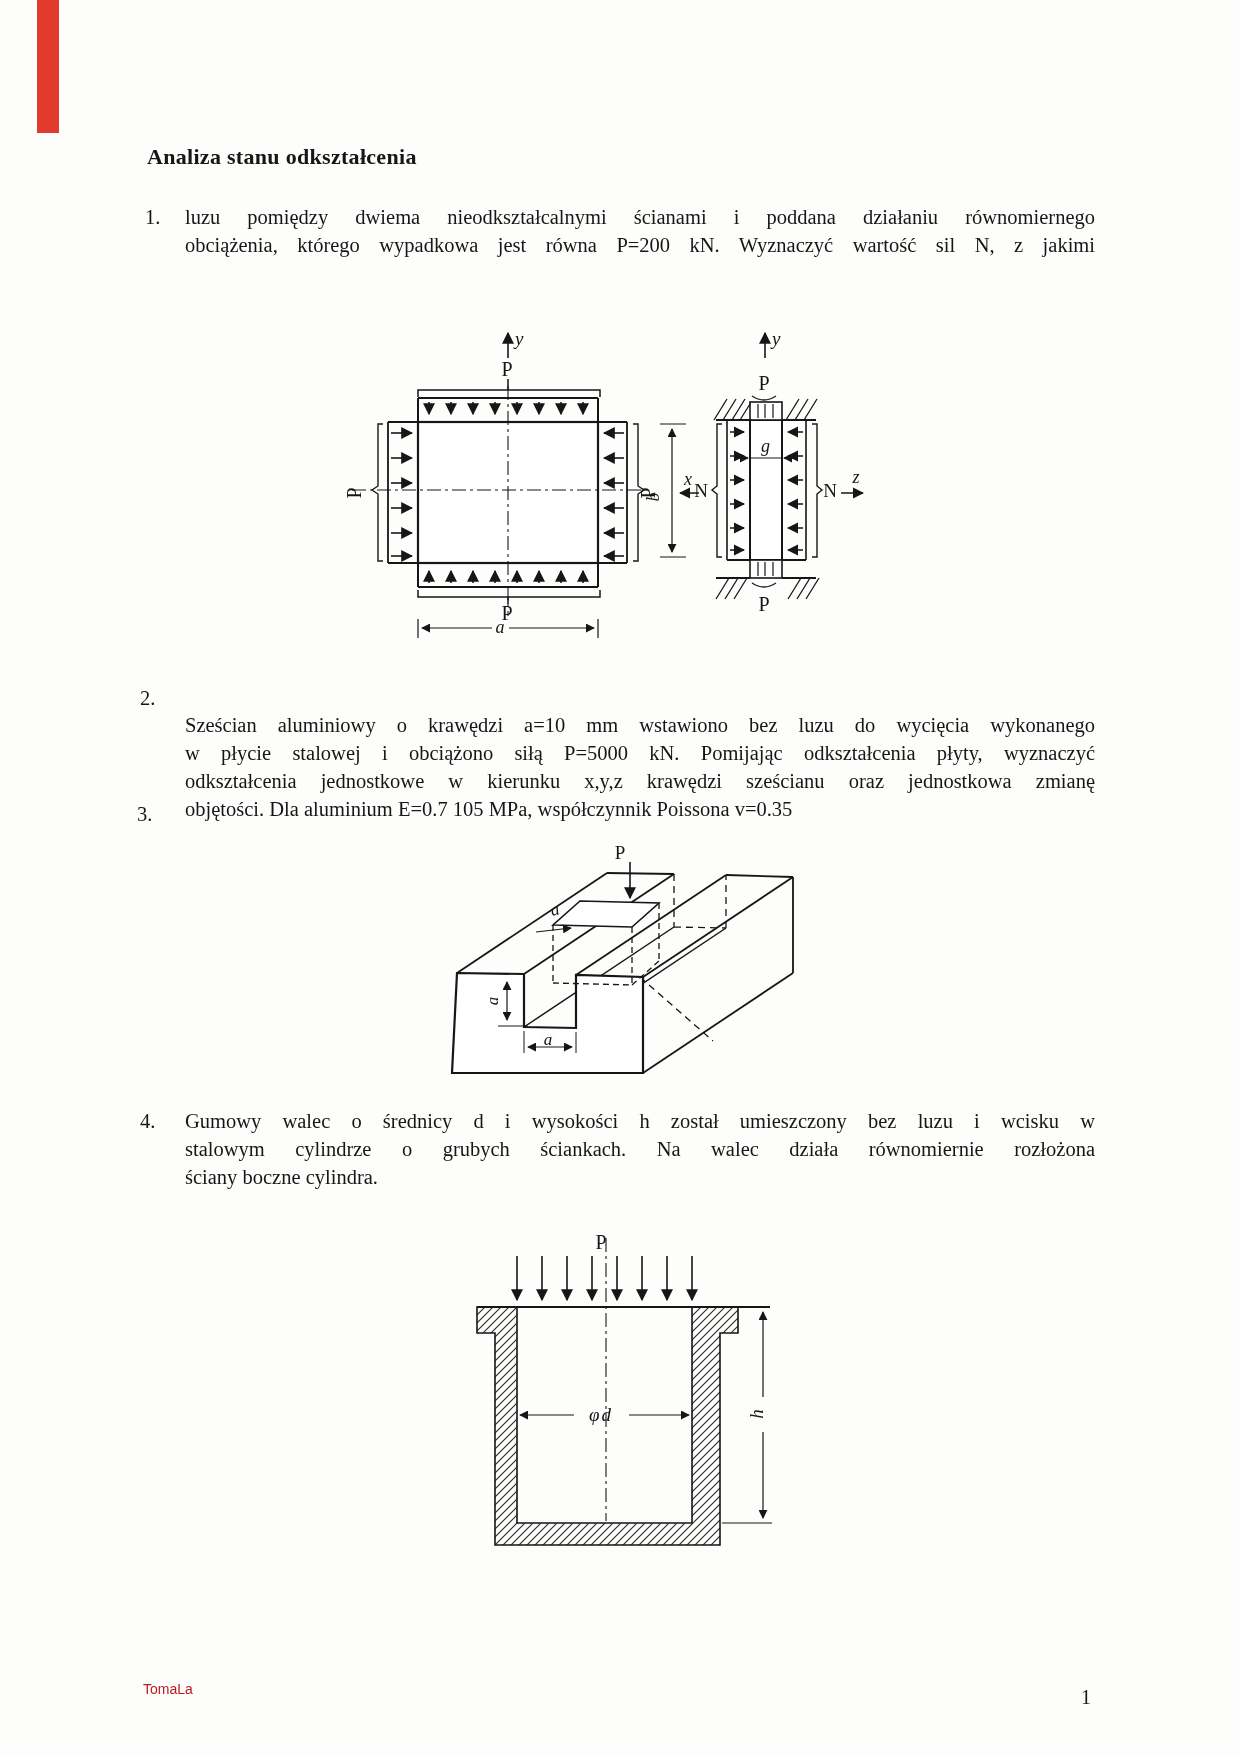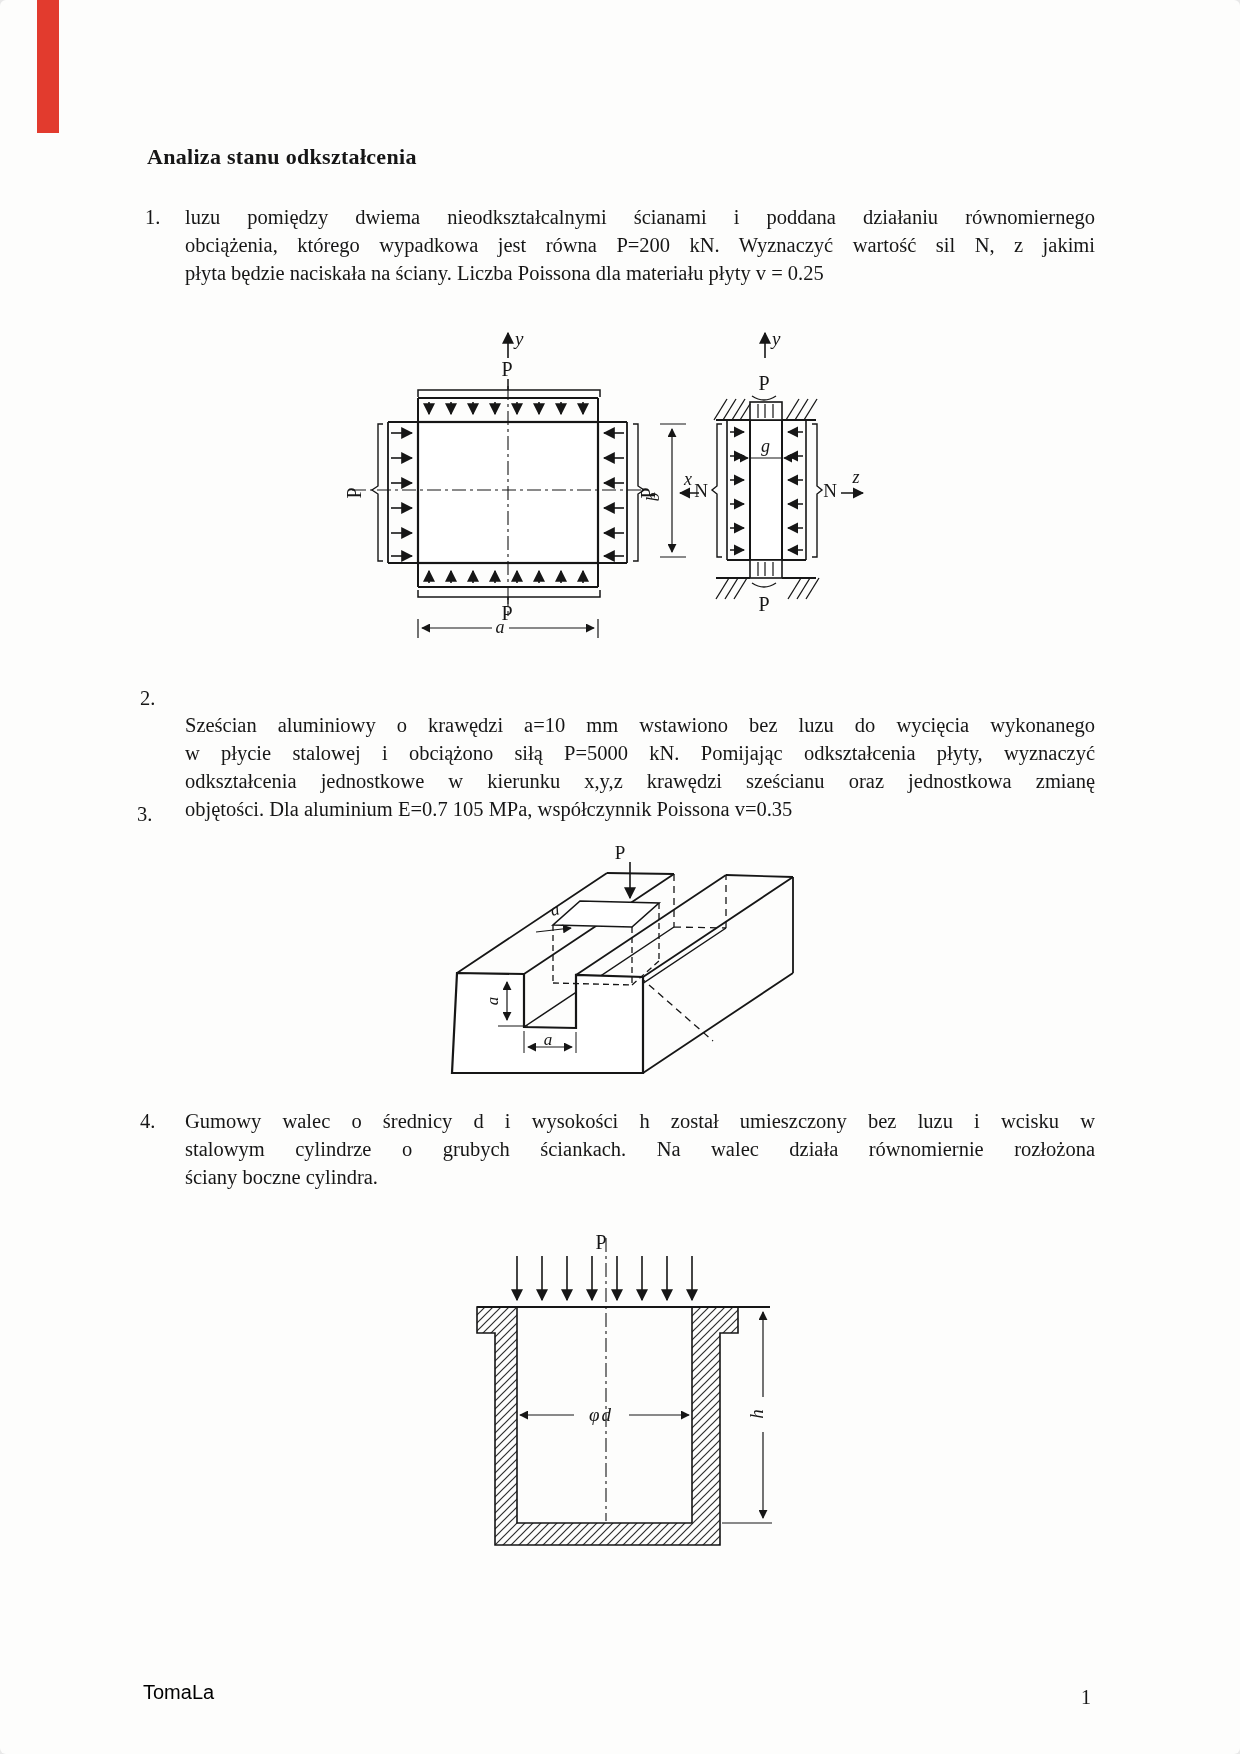--- a/index.html
+++ b/index.html
@@ -4,21 +4,20 @@
 <style>
   html,body{margin:0;padding:0;}
   body{background:#e8e8e8;}
   #page{
     position:relative;
     width:1240px;height:1754px;
     background:#fdfdfc;
     font-family:"Liberation Serif", serif;
     color:#161616;
     overflow:hidden;
-    border-radius:6px;
   }
   .abs{position:absolute;}
   #ribbon{
     position:absolute;left:37px;top:0;width:22px;height:133px;
   }
   #doc-title{
     position:absolute;left:147px;top:144px;
     font-size:22px;font-weight:bold;letter-spacing:.3px;
   }
   .prob-num{
@@ -28,41 +27,40 @@
   .prob-text{
     position:absolute;left:185px;width:910px;
     font-size:20.5px;line-height:28px;
   }
   .pline{height:28px;white-space:normal;}
   .pline.just{text-align:justify;text-align-last:justify;}
   svg text{font-family:"Liberation Serif", serif;fill:#161616;}
   #footer-author{
     position:absolute;left:143px;top:1681px;
     font-family:"Liberation Sans", sans-serif;
-    font-size:20px;color:#000000;
+    font-size:14px;color:#b91c1c;
   }
   #footer-page{
     position:absolute;left:1081px;top:1686px;
     font-size:20px;
   }
 </style>
 </head>
 <body>
 
 <div id="page">
 
   <div id="ribbon" style="background: rgb(226, 59, 46);"></div>
 
   <div id="doc-title">Analiza stanu odkształcenia</div>
 
   <div class="prob-num" style="left:145px;top:203px;">1.</div>
   <div class="prob-text" style="top:203px;">
     <div class="pline just">luzu pomiędzy dwiema nieodkształcalnymi ścianami i poddana działaniu równomiernego</div>
     <div class="pline just">obciążenia, którego wypadkowa jest równa P=200 kN. Wyznaczyć wartość sil N, z jakimi</div>
-    <div class="pline">płyta będzie naciskała na ściany. Liczba Poissona dla materiału płyty v = 0.25</div>
   </div>
 
   <svg class="abs" style="left:340px;top:300px;" width="545" height="345" viewBox="340 300 545 345">
     <defs>
       <marker id="ar1" viewBox="0 0 10 10" refX="9" refY="5" markerWidth="7.5" markerHeight="7.5" orient="auto-start-reverse">
         <path d="M0,0 L10,5 L0,10 Z" fill="#161616"></path>
       </marker>
     </defs>
     <g stroke="#161616" fill="none">
 

